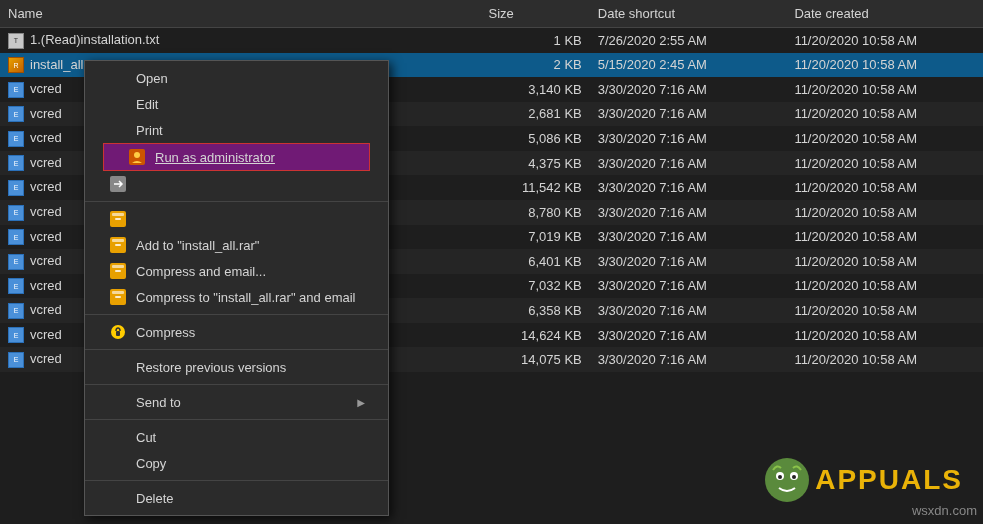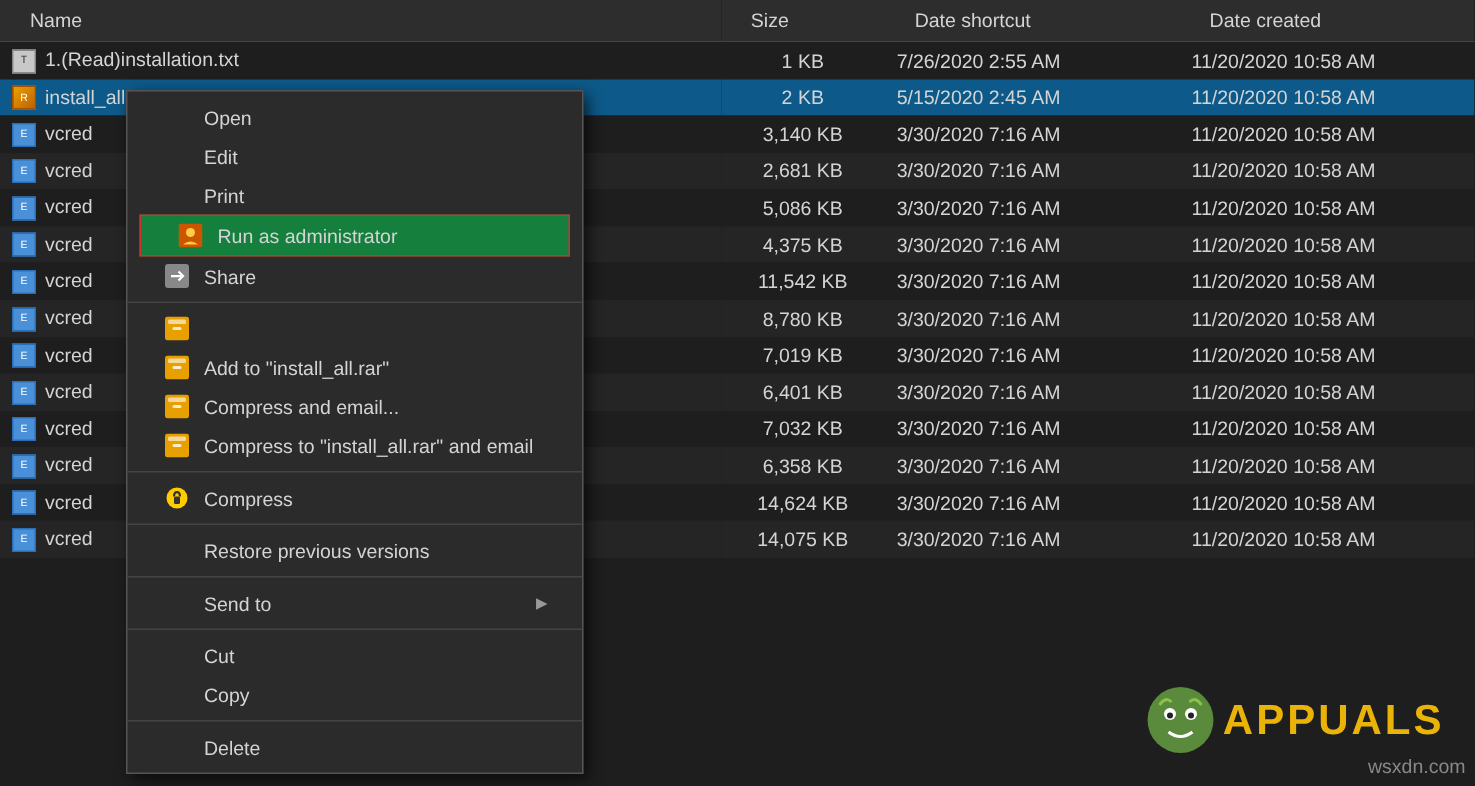--- a/index.html
+++ b/index.html
@@ -16,41 +16,41 @@
 
     
     .file-table {
       width: 100%;
       border-collapse: collapse;
     }
     .file-table th {
       background: #2d2d2d;
       color: #d4d4d4;
       text-align: left;
-      padding: 6px 20px;
+      padding: 6px 8px;
       font-weight: normal;
       border-bottom: 1px solid #444;
       position: sticky;
       top: 0;
     }
     .file-table td {
       padding: 4px 8px;
       white-space: nowrap;
     }
     .file-table tr:nth-child(odd) {
       background: #1e1e1e;
     }
     .file-table tr:nth-child(even) {
       background: #252525;
     }
     .file-table tr.selected {
       background: #0d5a8a;
     }
     .col-name { width: 440px; }
-    .col-size { width: 100px; text-align: center; padding-right: 20px; }
+    .col-size { width: 100px; text-align: right; padding-right: 20px; }
     .col-modified { width: 180px; }
     .col-created { width: 180px; }
 
     .file-icon {
       display: inline-block;
       width: 16px;
       height: 16px;
       margin-right: 6px;
       vertical-align: middle;
     }
@@ -96,23 +96,24 @@
     }
     .context-menu-item {
       display: flex;
       align-items: center;
       padding: 5px 23px;
       cursor: pointer;
       position: relative;
       color: #d4d4d4;
     }
     .context-menu-item.highlighted {
-      background: #15803d;
+      background: #701a75;
       border: 1px solid #cc3333;
-      margin: 0 8px;
+      margin: 0 18px;
+      text-decoration: underline;
     }
     .context-menu-item .item-icon {
       width: 20px;
       height: 16px;
       margin-right: 8px;
       display: inline-flex;
       align-items: center;
       justify-content: center;
       flex-shrink: 0;
     }
@@ -283,21 +284,20 @@
       </span>
       <span class="item-label">Run as administrator</span>
     </div>
     <div class="context-menu-item">
       <span class="item-icon">
         <svg width="16" height="16" viewBox="0 0 16 16">
       <rect width="16" height="16" rx="2" fill="#888"></rect>
       <path d="M4 8 L12 8 M9 5 L12 8 L9 11" stroke="white" stroke-width="1.5" fill="none"></path>
     </svg>
       </span>
-      <span class="item-label">Share</span>
     </div>
     <div class="context-menu-separator"></div>
     <div class="context-menu-item">
       <span class="item-icon">
         <svg width="16" height="16" viewBox="0 0 16 16">
       <rect width="16" height="16" rx="2" fill="#e8a000"></rect>
       <rect x="2" y="2" width="12" height="3" rx="1" fill="#fff" opacity="0.6"></rect>
       <rect x="5" y="7" width="6" height="2" rx="1" fill="#fff" opacity="0.8"></rect>
     </svg>
       </span>

